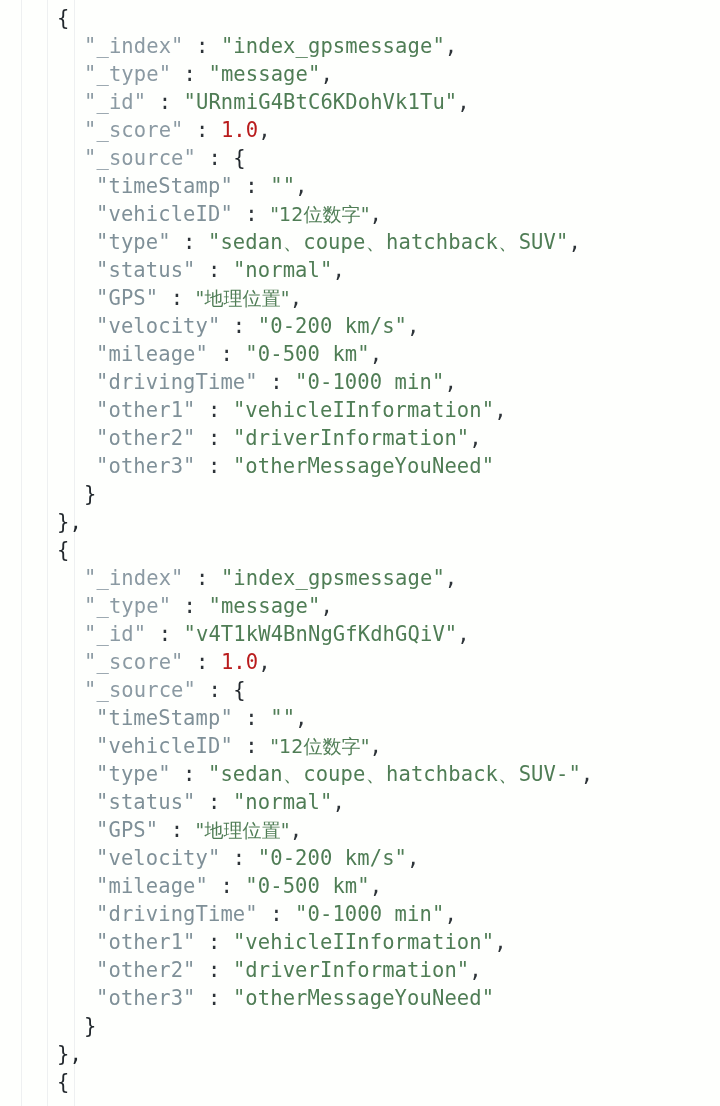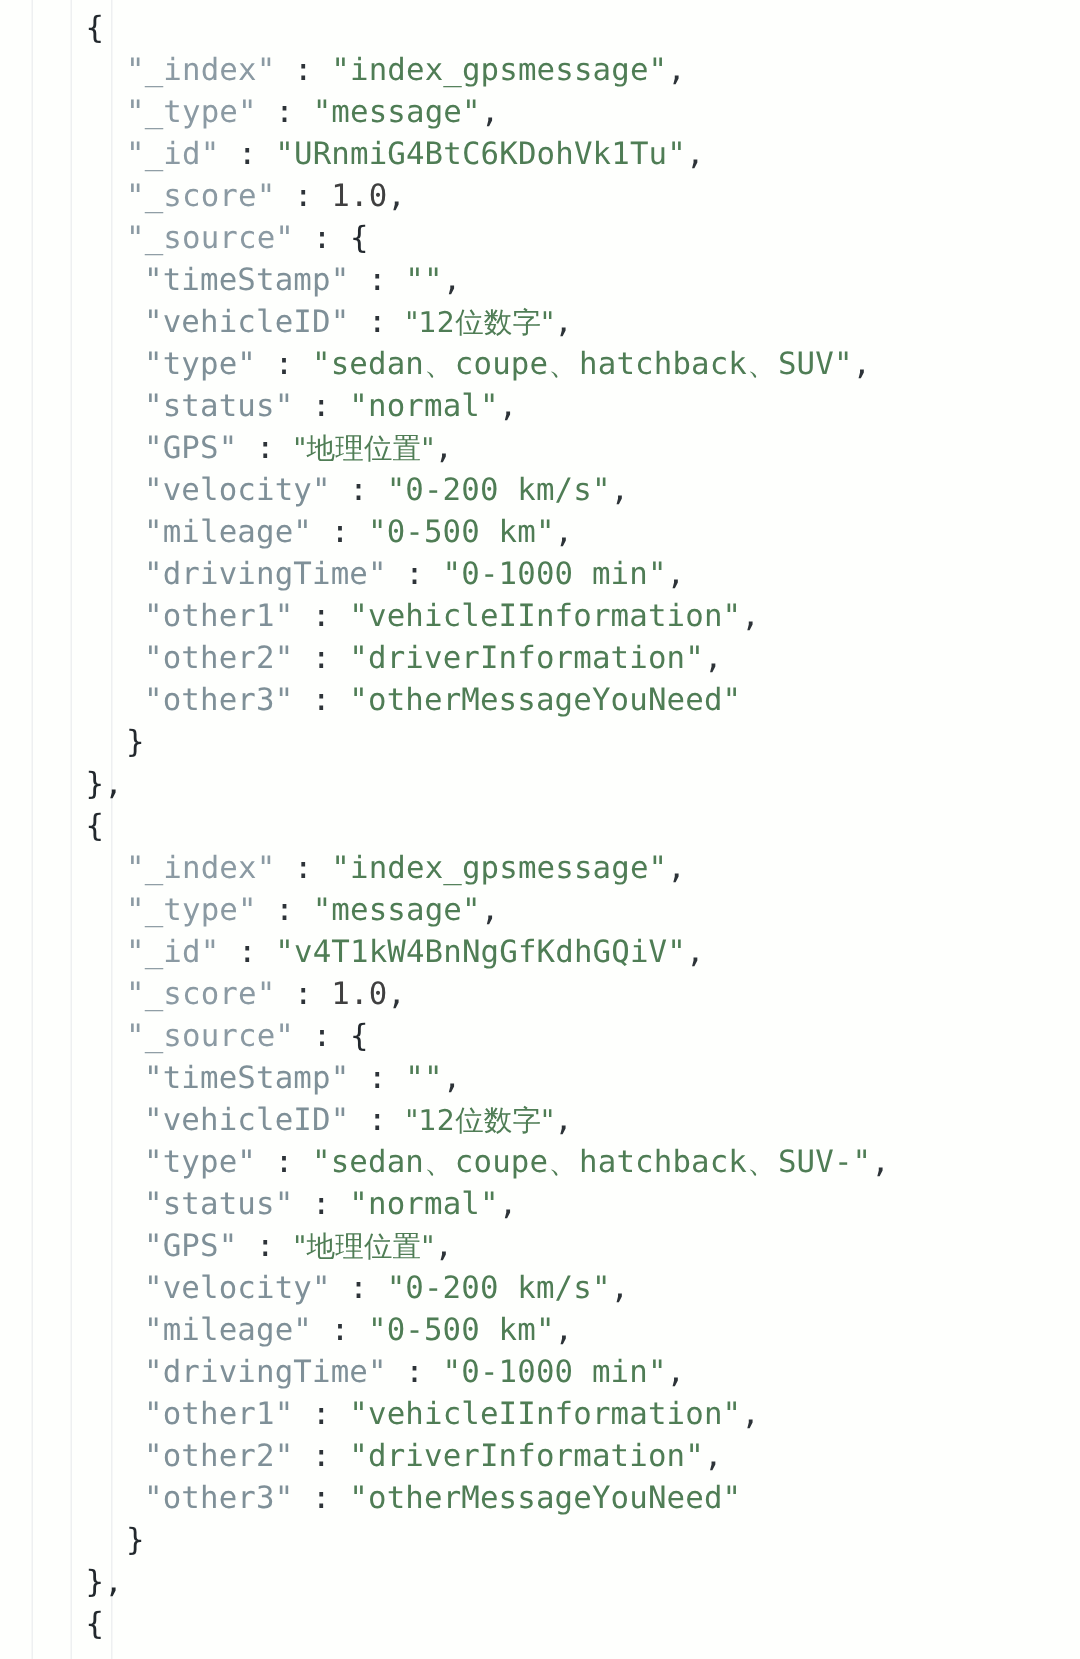--- a/index.html
+++ b/index.html
@@ -64,21 +64,21 @@
   .ind-0 { padding-left: 57px; }
   .ind-1 { padding-left: 84px; }
   .ind-2 { padding-left: 96px; }
   .ind-close-1 { padding-left: 84px; }
 
   
   .tok-key      { color: #8b9aa3; }
   .tok-key-deep { color: #7f9098; }
   .tok-punc     { color: #2d3338; }
   .tok-str      { color: #4f7d55; }
-  .tok-num      { color: #404040; }
+  .tok-num      { color: #b91c1c; }
   .tok-brace    { color: #22282d; }
   .tok-cjk      { color: #4f7d55; font-family: "DejaVu Sans", "Liberation Sans", sans-serif; font-size: 19px; }
 </style>
 </head>
 <body>
 
 <div id="json-viewer">
 
   <div class="indent-guides">
     <div class="indent-guide g1"></div>

